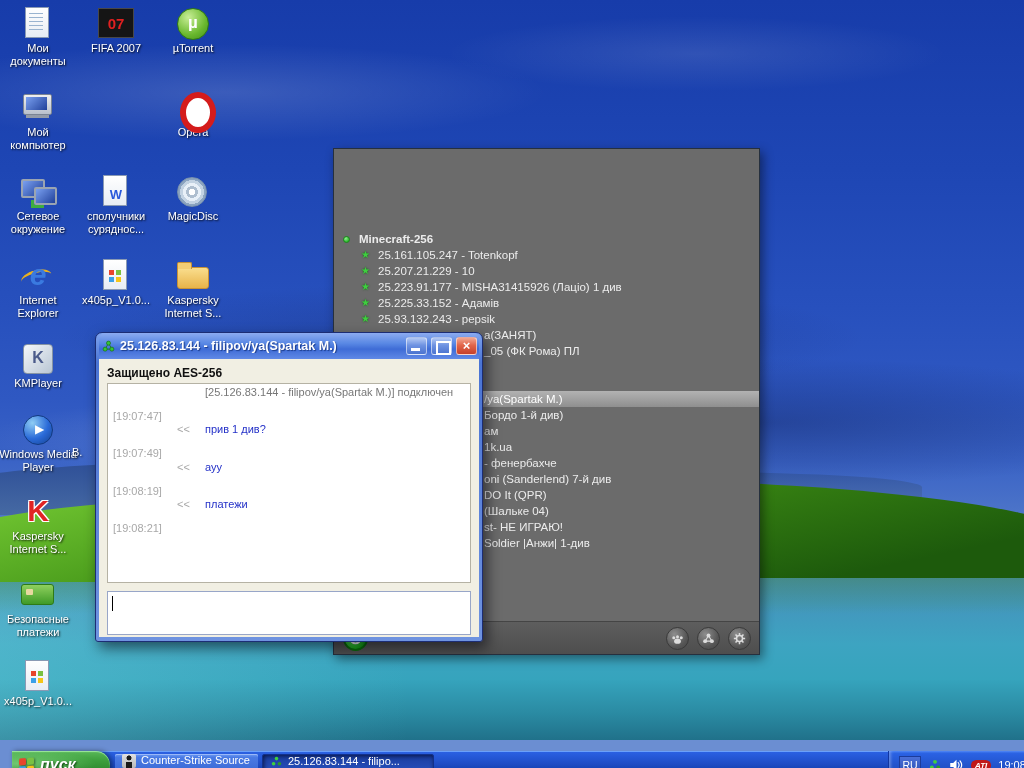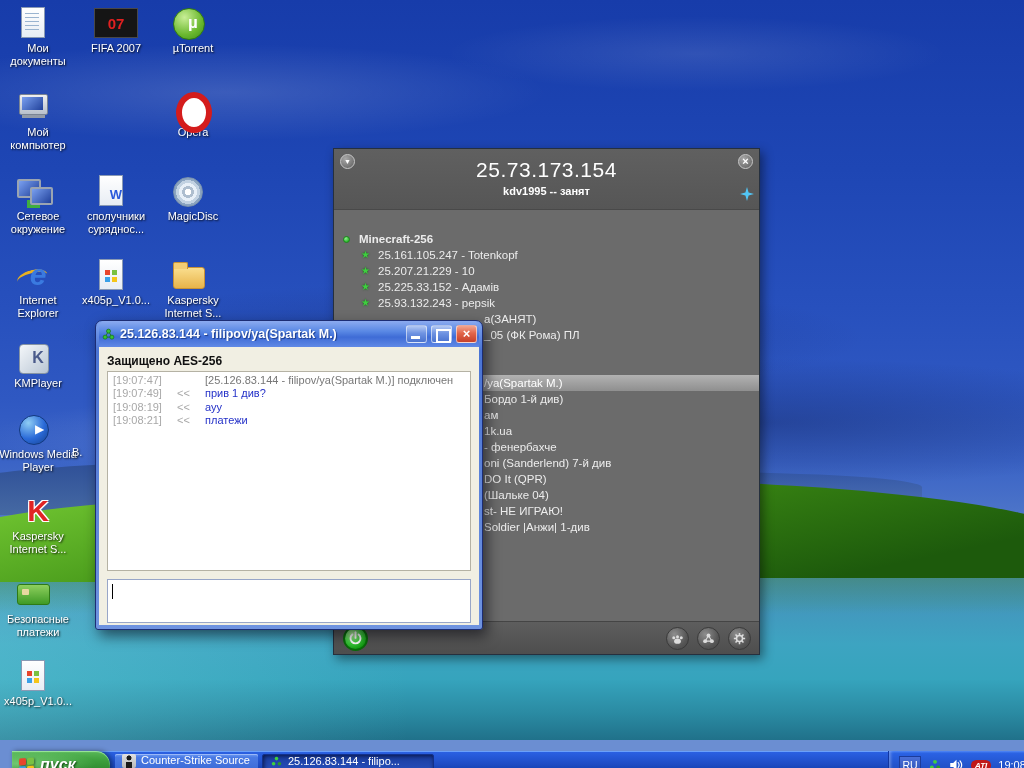--- a/index.html
+++ b/index.html
@@ -26,21 +26,21 @@
     background:linear-gradient(180deg, rgba(58,140,44,.5), rgba(58,140,44,0)); }
   .hill-r { position:absolute; right:-60px; top:478px; width:78%; height:100px;
     background:linear-gradient(168deg,#55aa22 0%,#357f12 40%,#1d5a0c 80%); border-radius:45% 100% 0 0/100% 95% 0 0; }
   .hill-l { position:absolute; left:-70px; top:497px; width:58%; height:85px;
     background:linear-gradient(165deg,#79ce36 0%,#4a9c1c 55%,#2f7a12 100%); border-radius:100% 70% 0 0/100% 60% 0 0; }
 
   
   .dicon { position:absolute; width:76px; text-align:center; cursor:default; z-index:2; }
   .dlbl { font-size:11px; color:#fff; white-space:pre-line; line-height:12.5px;
           text-shadow:1px 1px 2px rgba(0,0,0,.9); }
-  .ic { height:34px; width:44px; margin:0 auto 2px; position:relative; }
+  .ic { height:34px; width:36px; margin:0 auto 2px; position:relative; }
   .ic .g { position:absolute; inset:0; display:flex; align-items:center; justify-content:center; z-index:1; }
 
   .pagebase::before { content:""; position:absolute; left:5px; top:1px; width:22px; height:29px;
     background:linear-gradient(#ffffff,#e8edf4); border:1px solid #8a9ab4; }
   .ic-mydocs::after { content:""; position:absolute; left:9px; top:7px; width:14px; height:17px;
     background:repeating-linear-gradient(180deg,#9ab4d0 0 1px, transparent 1px 4px); }
   .ic-fifa::before { content:""; position:absolute; inset:2px 0; background:#151515; border:1px solid #484848; }
   .ic-fifa .g { color:#e02020; font-weight:bold; font-size:15px; }
   .ic-utorrent::before { content:""; position:absolute; left:2px; top:2px; width:30px; height:30px; border-radius:50%;
     background:radial-gradient(circle at 35% 28%, #c8ee96, #6ab82e 60%, #3f8f1a); border:1px solid #2f7a12; }
@@ -118,21 +118,21 @@
     background:linear-gradient(#5e5e5e,#4e4e4e); border-top:1px solid #454545; }
   .power-btn { position:absolute; left:9px; top:4px; width:25px; height:25px; border-radius:50%;
     background:radial-gradient(circle at 35% 28%,#b8f0a0,#3fcf3f 45%,#0f9a0f 78%);
     border:2px solid #0a6a0a; cursor:pointer; display:flex; align-items:center; justify-content:center; }
   .roundbtns { position:absolute; right:8px; top:5px; display:flex; gap:8px; }
   .rbtn { width:23px; height:23px; border-radius:50%; cursor:pointer;
     background:radial-gradient(circle at 35% 30%,#8e8e8e,#565656 62%,#454545); border:1px solid #3a3a3a;
     display:flex; align-items:center; justify-content:center; }
 
   
-  .chatwin { position:absolute; left:95px; top:320px; width:388px; height:310px; z-index:20;
+  .chatwin { position:absolute; left:95px; top:332px; width:388px; height:310px; z-index:20;
     border-radius:7px 7px 3px 3px; padding:0 3px 3px 3px;
     background:linear-gradient(180deg,#7ea3ee 0%,#4a74d4 30px,#6f93e0 100%);
     box-shadow:4px 6px 14px rgba(0,0,10,.55); border:1px solid #1c2d74; }
   .ch-titlebar { height:26px; display:flex; align-items:center; gap:4px; padding:0 2px;
     background:linear-gradient(180deg,#8cabf0 0%,#5988e4 40%,#3f6cd6 62%,#6089e6 100%);
     border-radius:6px 6px 0 0; }
   .ch-title { flex:1; color:#fff; font-weight:bold; font-size:12.5px; white-space:nowrap;
     overflow:hidden; text-overflow:ellipsis; text-shadow:1px 1px 1px #1a3a8a; }
   .tbtn { width:21px; height:18px; border-radius:3px; border:1px solid rgba(255,255,255,.55);
     cursor:pointer; position:relative; flex:0 0 auto; }
@@ -140,21 +140,21 @@
   .tbtn-min::before { content:""; position:absolute; left:4px; bottom:3px; width:9px; height:3px; background:#fff; }
   .tbtn-max::before { content:""; position:absolute; left:4px; top:3px; width:11px; height:10px; border:2px solid #fff; }
   .tbtn-close { background:linear-gradient(#f2a590,#e2654a 45%,#c6402a); color:#fff; font-weight:bold;
     font-size:13px; text-align:center; line-height:16px; }
   .tbtn-close::before { content:"×"; }
   .ch-body { height:278px; background:#f1efe3; position:relative; }
   .sec-label { padding:7px 8px 3px 8px; font-size:12px; font-weight:bold; color:#101010; }
   .logbox { margin:0 8px; height:200px; background:#fff; border:1px solid #b5b2a4;
     padding:2px 5px; font-size:11px; line-height:13.3px; overflow:hidden; }
   .cl-line { display:flex; }
-  .cl-time { width:64px; color:#a8a8a8; flex:0 0 auto; }
+  .cl-time { width:64px; color:#a8a8a8; flex:0 0 auto;margin-top:24px; }
   .cl-dir { width:28px; color:#a8a8a8; flex:0 0 auto; }
   .cl-text.sys { color:#777; }
   .cl-text.usr { color:#2431c8; }
   .inputbox { margin:8px 8px 0 8px; height:44px; background:#fff; border:1px solid #98a6c8; position:relative; }
   .caret { position:absolute; left:4px; top:4px; width:1px; height:15px; background:#000; }
 
   
   .taskbar { position:absolute; left:0; bottom:0; width:1024px; height:17px; z-index:50;
     background:linear-gradient(180deg,#4a86f8 0%,#2a60e2 8%,#2456d4 42%,#1f4cc4 78%,#1845b8 100%);
     box-shadow:inset 0 1px 0 #6ba0fa;margin-left:12px; }
@@ -290,37 +290,29 @@
   </div>
   <div class="dicon" style="left:155px;top:258px">
     <div class="ic ic-folder"></div>
     <div class="dlbl">Kaspersky
 Internet S...</div>
   </div>
 
   <span class="partial-lbl">B.</span>
 
   <div class="hamachi">
-    <div class="hm-head">
-      <div class="hm-circle hm-menu"></div>
-      <div class="hm-circle hm-closebtn"></div>
-      <div class="hm-title">25.73.173.154</div>
-      <div class="hm-status">kdv1995 -- занят</div>
-      <svg class="hm-star" viewBox="0 0 14 14">
-        <path d="M7 0 L8.6 5.4 L14 7 L8.6 8.6 L7 14 L5.4 8.6 L0 7 L5.4 5.4 Z" fill="#52c6f5"></path>
-      </svg>
-    </div>
 
     <div class="hm-list">
       <div class="hm-row hm-net">
         <span class="hm-dot"></span>
         <span>Minecraft-256</span>
       </div>
       <div class="hm-row hm-member"><span class="hm-starg"></span><span>25.161.105.247 - Totenkopf</span></div>
       <div class="hm-row hm-member"><span class="hm-starg"></span><span>25.207.21.229 - 10</span></div>
+      <div class="hm-row hm-member"><span class="hm-starg"></span><span>25.223.91.177 - MISHA31415926 (Лаціо) 1 див</span></div>
       <div class="hm-row hm-member"><span class="hm-starg"></span><span>25.225.33.152 - Адамів</span></div>
       <div class="hm-row hm-member"><span class="hm-starg"></span><span>25.93.132.243 - pepsik</span></div>
       <div class="hm-row hm-frag"><span>а(ЗАНЯТ)</span></div>
       <div class="hm-row hm-frag"><span>_05 (ФК Рома) ПЛ</span></div>
       <div class="hm-row hm-frag hm-sel"><span>/ya(Spartak M.)</span></div>
       <div class="hm-row hm-frag"><span>Бордо 1-й див)</span></div>
       <div class="hm-row hm-frag"><span>ам</span></div>
       <div class="hm-row hm-frag"><span>1k.ua</span></div>
       <div class="hm-row hm-frag"><span>- фенербахче</span></div>
       <div class="hm-row hm-frag"><span>oni (Sanderlend) 7-й див</span></div>

